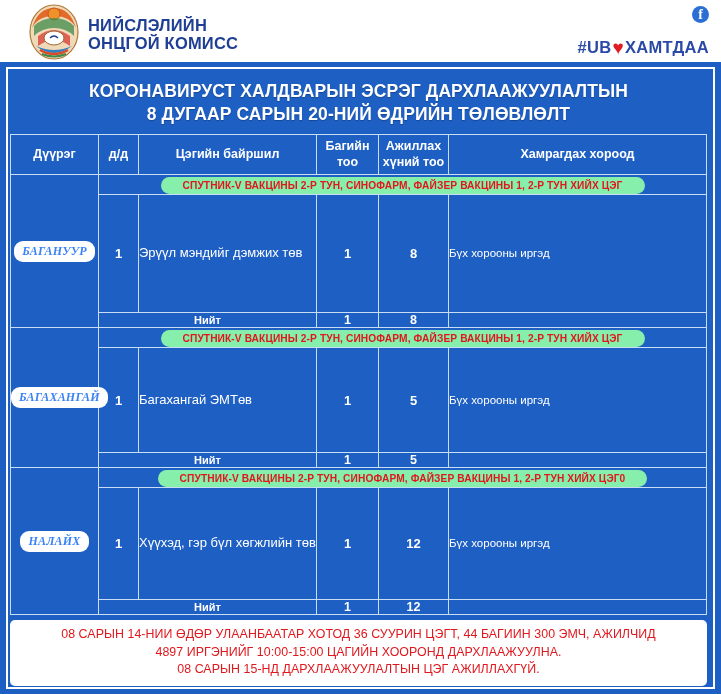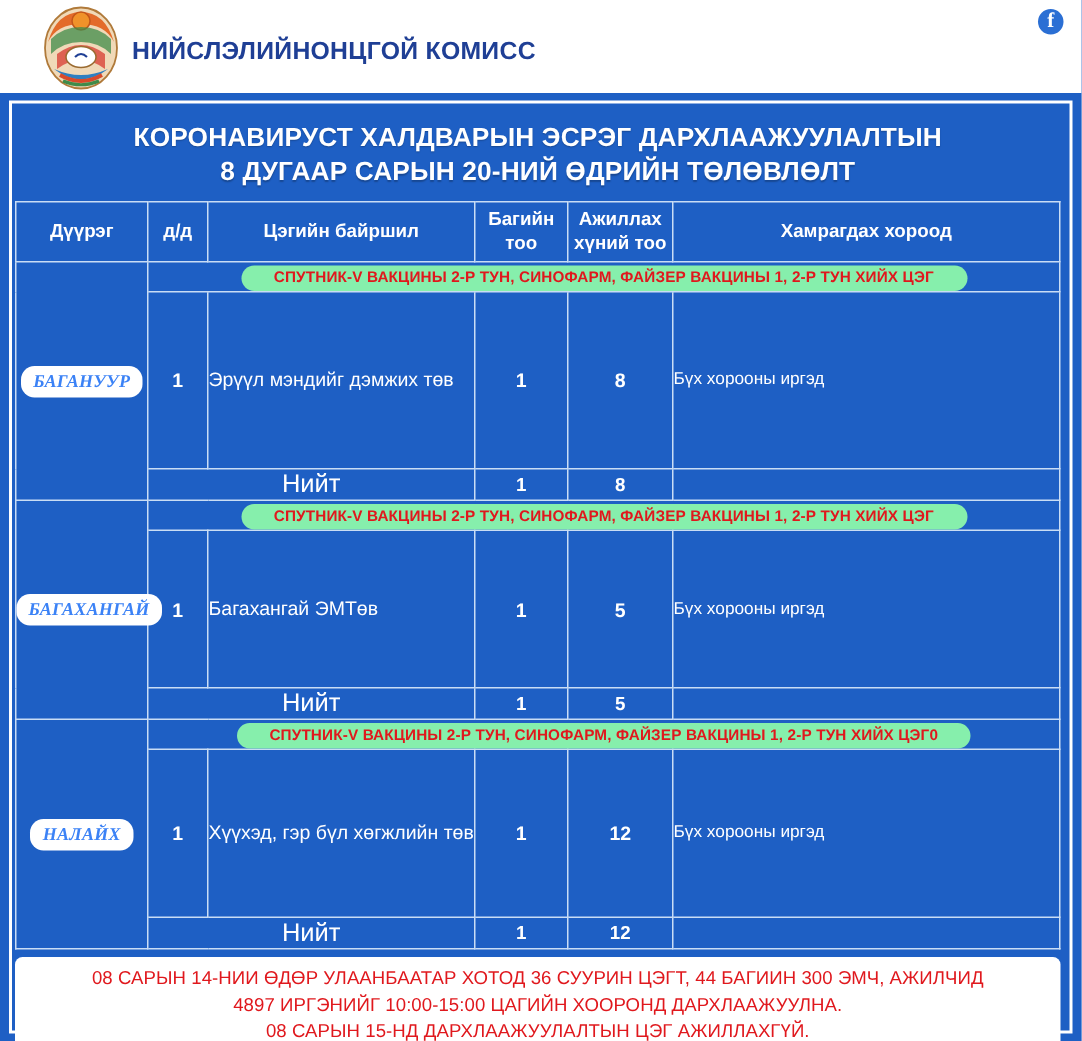--- a/index.html
+++ b/index.html
@@ -29,21 +29,21 @@
     align-items: center;
     gap: 8px;
   }
   .emblem {
     width: 52px;
     height: 58px;
     position: relative;
   }
   .brand-text {
     display: flex;
-    flex-direction: row;
+    flex-direction: column;
     justify-content: center;
     line-height: 1.08;
     margin-top: 8px;
   }
   .brand-text span {
     color: #1f3f95;
     font-weight: bold;
     font-size: 16.5px;
     letter-spacing: 0.2px;
   }
@@ -186,22 +186,22 @@
     padding: 6px 8px;
     line-height: 1.3;
   }
   td.khoroo-cell {
     font-size: 11.5px;
     padding: 6px 9px;
     line-height: 1.3;
   }
   td.total-label {
     text-align: center;
-    font-size: 17px;
-    font-weight: normal;
+    font-size: 11px;
+    font-weight: bold;
     padding: 6px 0;
   }
   td.total-num {
     text-align: center;
     font-size: 12.5px;
     font-weight: bold;
   }
   td.empty-cell { }
 
   
@@ -241,20 +241,25 @@
       </svg>
     </div>
     <div class="brand-text">
       <span>НИЙСЛЭЛИЙН</span>
       <span>ОНЦГОЙ КОМИСС</span>
     </div>
   </div>
 
   <div class="fb-icon">f</div>
 
+  <div class="hashtag">
+    <span>#UB</span>
+    <span class="heart">♥</span>
+    <span>ХАМТДАА</span>
+  </div>
 </div>
 
 <div class="poster">
   <div class="poster-inner">
 
     <div class="poster-title">
       <div>КОРОНАВИРУСТ ХАЛДВАРЫН ЭСРЭГ ДАРХЛААЖУУЛАЛТЫН</div>
       <div>8  ДУГААР САРЫН 20-НИЙ ӨДРИЙН ТӨЛӨВЛӨЛТ</div>
     </div>
 

